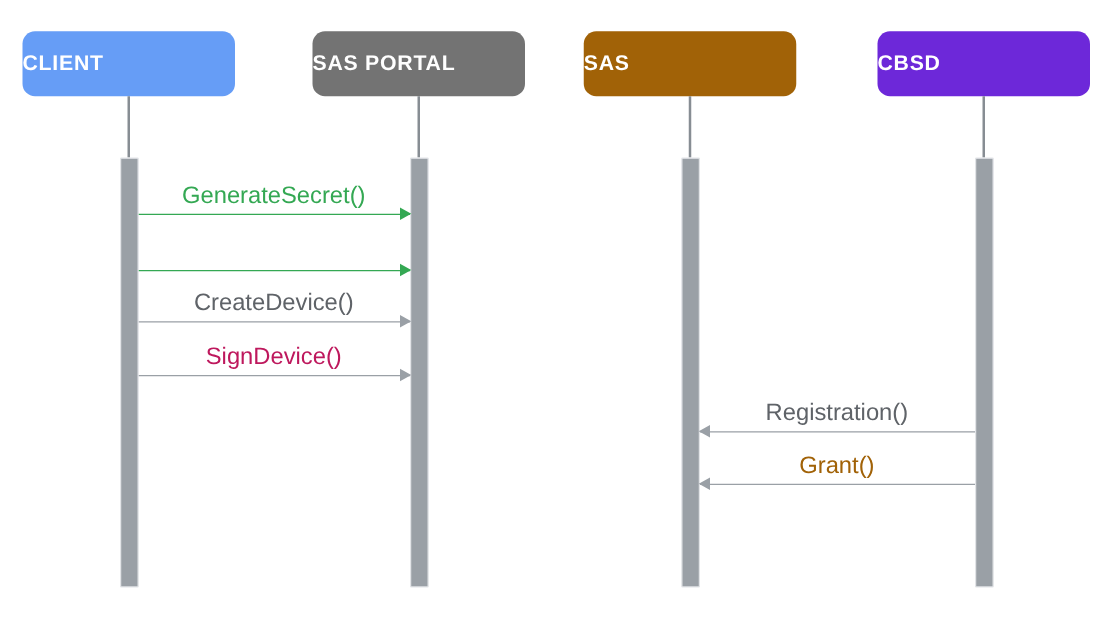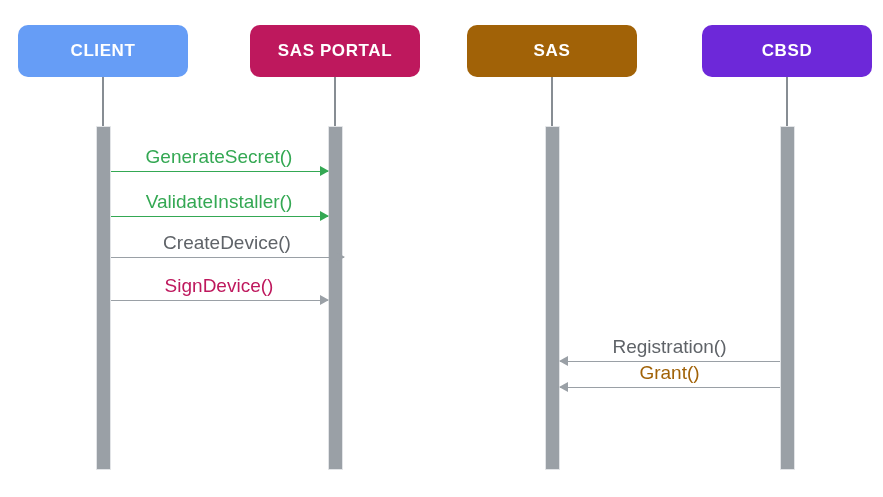--- a/index.html
+++ b/index.html
@@ -12,21 +12,20 @@
     font-family: "Liberation Sans", sans-serif;
   }
   .actor-box {
     position: absolute;
     top: 25px;
     width: 170px;
     height: 52px;
     border-radius: 10px;
     display: flex;
     align-items: center;
-    justify-content: center;
   }
   .actor-label {
     color: #ffffff;
     font-weight: bold;
     font-size: 17px;
     letter-spacing: 0.6px;
     white-space: nowrap;
   }
   .lifeline {
     position: absolute;
@@ -71,56 +70,55 @@
 </style>
 </head>
 <body>
 
 <div class="stage">
     <div class="actor-box" style="left: 18px; background: rgb(102, 157, 246);">
       <span class="actor-label">CLIENT</span>
     </div>
     <div class="lifeline" style="left: 102px;"></div>
     <div class="activation-bar" style="left: 95.5px;"></div>
-    <div class="actor-box" style="left: 250px; background: #be185d;">
+    <div class="actor-box" style="left: 250px; background: #737373;">
       <span class="actor-label">SAS PORTAL</span>
     </div>
     <div class="lifeline" style="left: 334px;"></div>
     <div class="activation-bar" style="left: 327.5px;"></div>
     <div class="actor-box" style="left: 467px; background: #a16207;">
       <span class="actor-label">SAS</span>
     </div>
     <div class="lifeline" style="left: 551px;"></div>
     <div class="activation-bar" style="left: 544.5px;"></div>
     <div class="actor-box" style="left: 702px; background: #6d28d9;">
       <span class="actor-label">CBSD</span>
     </div>
     <div class="lifeline" style="left: 786px;"></div>
     <div class="activation-bar" style="left: 779.5px;"></div>
     <div class="message" style="left: 110.5px; width: 217px; top: 146px;">
       <div class="message-label" style="color: rgb(52, 168, 83);">GenerateSecret()</div>
       <div class="message-line" style="background: rgb(52, 168, 83);"></div>
       <div class="arrowhead right" style="border-left-color: rgb(52, 168, 83);"></div>
     </div>
     <div class="message" style="left: 110.5px; width: 217px; top: 191px;">
-      <div class="message-label" style="color: rgb(52, 168, 83);">ValidateInstaller()</div>
       <div class="message-line" style="background: rgb(52, 168, 83);"></div>
       <div class="arrowhead right" style="border-left-color: rgb(52, 168, 83);"></div>
     </div>
-    <div class="message" style="left: 110.5px; width: 217px; top: 232px; padding-left: 16px;">
+    <div class="message" style="left: 110.5px; width: 217px; top: 232px;">
       <div class="message-label" style="color: rgb(95, 99, 104);">CreateDevice()</div>
       <div class="message-line" style="background: rgb(154, 160, 166);"></div>
       <div class="arrowhead right" style="border-left-color: rgb(154, 160, 166);"></div>
     </div>
     <div class="message" style="left: 110.5px; width: 217px; top: 275px;">
       <div class="message-label" style="color: #be185d;">SignDevice()</div>
       <div class="message-line" style="background: rgb(154, 160, 166);"></div>
       <div class="arrowhead right" style="border-left-color: rgb(154, 160, 166);"></div>
     </div>
-    <div class="message" style="left: 559.5px; width: 220px; top: 320px; margin-top: 16px;">
+    <div class="message" style="left: 559.5px; width: 220px; top: 320px;">
       <div class="message-label" style="color: rgb(95, 99, 104);">Registration()</div>
       <div class="message-line" style="background: rgb(154, 160, 166);"></div>
       <div class="arrowhead left" style="border-right-color: rgb(154, 160, 166);"></div>
     </div>
     <div class="message" style="left: 559.5px; width: 220px; top: 362px;">
       <div class="message-label" style="color: #a16207;">Grant()</div>
       <div class="message-line" style="background: rgb(154, 160, 166);"></div>
       <div class="arrowhead left" style="border-right-color: rgb(154, 160, 166);"></div>
     </div>
   </div>

